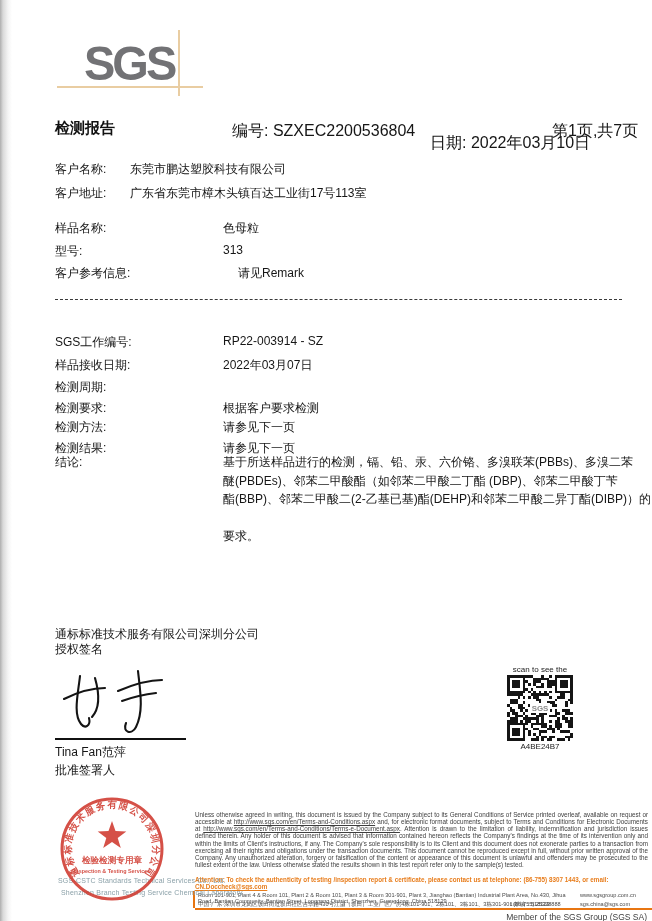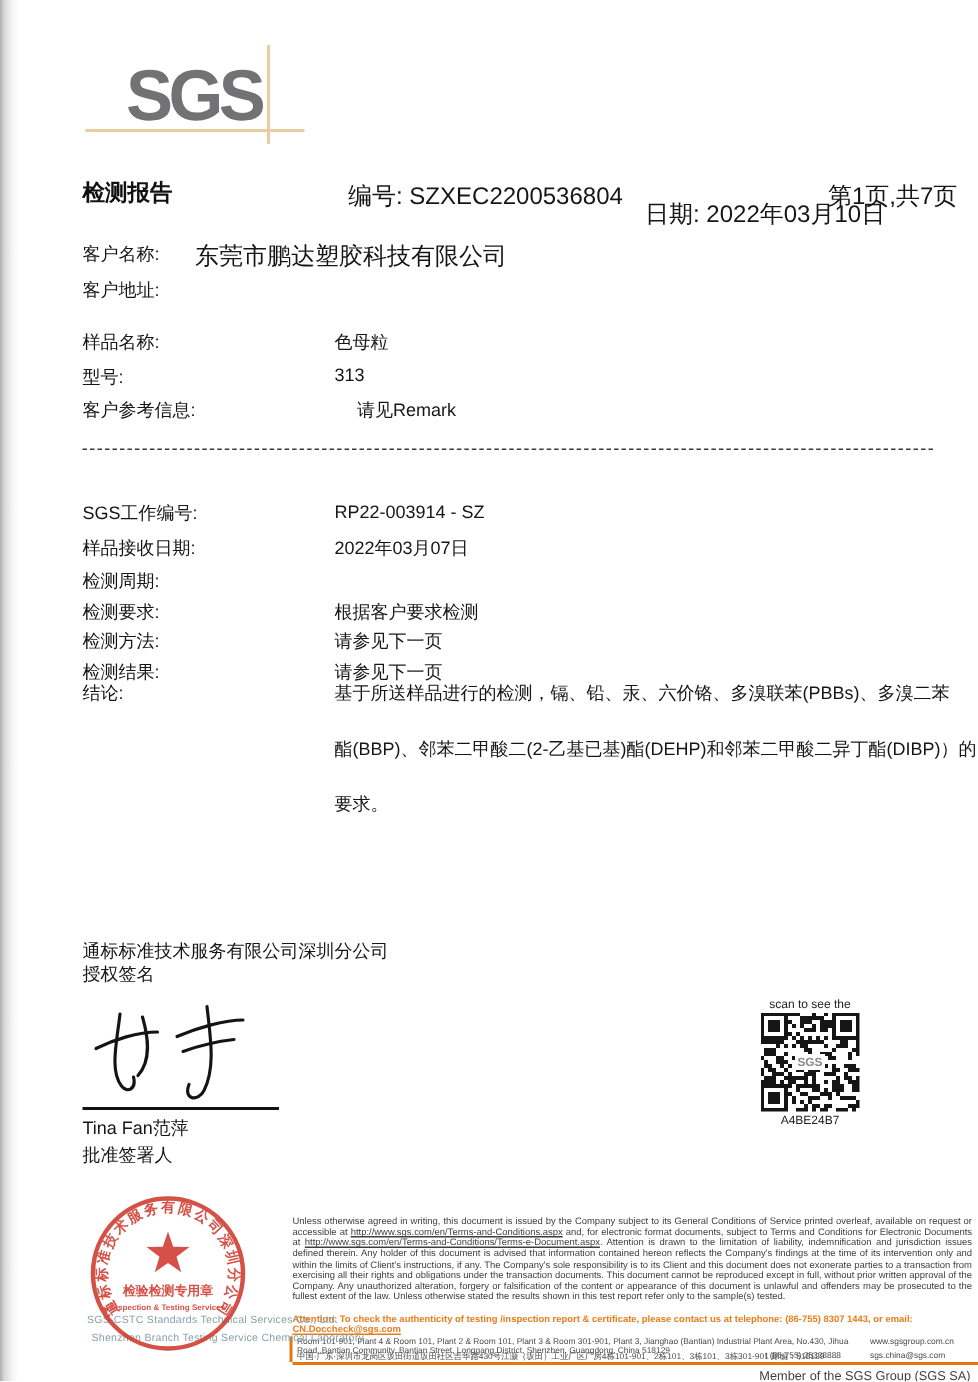--- a/index.html
+++ b/index.html
@@ -8,21 +8,21 @@
     font-family:"Liberation Sans","DejaVu Sans",sans-serif;color:#1d1d1d;
   }
   .scan-edge{position:absolute;left:0;top:0;width:12px;height:100%;
     background:linear-gradient(90deg,#aeaeae 0px,#d9d9d9 3px,#f4f4f4 8px,#ffffff 12px);}
   .abs{position:absolute;white-space:nowrap;}
   .logo-text{font-weight:bold;font-size:47px;color:#727275;letter-spacing:-3px;transform:scaleY(1.02);}
   .tan{background:#e9cda2;}
   .doc-title{font-size:15px;font-weight:bold;color:#111;}
   .h-meta{font-size:16px;color:#161616;}
   .row-lbl{position:absolute;left:55px;font-size:12px;color:#161616;white-space:nowrap;}
-  .row-val1{position:absolute;left:130px;font-size:16px;color:#161616;white-space:nowrap;}
+  .row-val1{position:absolute;left:130px;font-size:12px;color:#161616;white-space:nowrap;}
   .row-val2{position:absolute;left:223px;font-size:12px;color:#161616;white-space:nowrap;}
   .dash-sep{position:absolute;left:55px;width:567px;border-top:1px dashed #3a3a3a;height:0;}
   .concl-line{position:absolute;left:223px;font-size:12px;color:#161616;white-space:nowrap;}
   .sig-underline{position:absolute;background:#111;}
   .qr-cap{position:absolute;font-size:8px;color:#222;text-align:center;width:72px;}
   .lab-line{position:absolute;font-size:7px;color:#8aa0a8;letter-spacing:.2px;}
   .disclaimer{position:absolute;left:195px;width:453px;font-size:6.3px;line-height:7.15px;
     color:#3e3e3e;text-align:justify;white-space:normal;}
   .attention{position:absolute;left:195px;width:453px;font-size:6.3px;line-height:7.3px;
     color:#e87d1c;font-weight:bold;white-space:normal;}
@@ -48,20 +48,21 @@
   </div>
   <div class="abs h-meta" style="left:414px;top:133px;margin-left:16px;">
     <span>日期:</span>
     <span>2022年03月10日</span>
   </div>
   <div class="abs h-meta" style="left:552px;top:121px;">第1页,共7页</div>
 
   <div class="row-lbl" style="top:161px;">客户名称:</div>
   <div class="row-val1" style="top:161px;">东莞市鹏达塑胶科技有限公司</div>
   <div class="row-lbl" style="top:185px;">客户地址:</div>
+  <div class="row-val1" style="top:185px;">广东省东莞市樟木头镇百达工业街17号113室</div>
 
   <div class="row-lbl" style="top:220px;">样品名称:</div>
   <div class="row-val2" style="top:220px;">色母粒</div>
   <div class="row-lbl" style="top:243px;">型号:</div>
   <div class="row-val2" style="top:243px;">313</div>
   <div class="row-lbl" style="top:265px;">客户参考信息:</div>
   <div class="row-val2" style="top:265px;margin-left:15px;">请见Remark</div>
 
   <div class="dash-sep" style="top:299px;"></div>
 
@@ -72,20 +73,21 @@
   <div class="row-lbl" style="top:379px;">检测周期:</div>
   <div class="row-lbl" style="top:400px;">检测要求:</div>
   <div class="row-val2" style="top:400px;">根据客户要求检测</div>
   <div class="row-lbl" style="top:419px;">检测方法:</div>
   <div class="row-val2" style="top:419px;">请参见下一页</div>
   <div class="row-lbl" style="top:440px;">检测结果:</div>
   <div class="row-val2" style="top:440px;">请参见下一页</div>
 
   <div class="row-lbl" style="top:454px;">结论:</div>
   <div class="concl-line" style="top:454px;">基于所送样品进行的检测，镉、铅、汞、六价铬、多溴联苯(PBBs)、多溴二苯</div>
+  <div class="concl-line" style="top:472.5px;">醚(PBDEs)、邻苯二甲酸酯（如邻苯二甲酸二丁酯 (DBP)、邻苯二甲酸丁苄</div>
   <div class="concl-line" style="top:491px;text-align:right;">酯(BBP)、邻苯二甲酸二(2-乙基已基)酯(DEHP)和邻苯二甲酸二异丁酯(DIBP)）的</div>
   <div class="concl-line" style="top:528px;">要求。</div>
 
   <div class="row-lbl" style="top:626px;">通标标准技术服务有限公司深圳分公司</div>
   <div class="row-lbl" style="top:641px;">授权签名</div>
 
   <svg class="abs" style="left:58px;top:666px;" width="132" height="76" viewBox="0 0 132 76">
     <g stroke="#141414" stroke-width="2.1" fill="none" stroke-linecap="round">
       <path d="M6,33 C18,27 34,22 47,22"></path>
       <path d="M22,10 C20,28 15,48 23,58 C27,63 33,60 31,52"></path>

